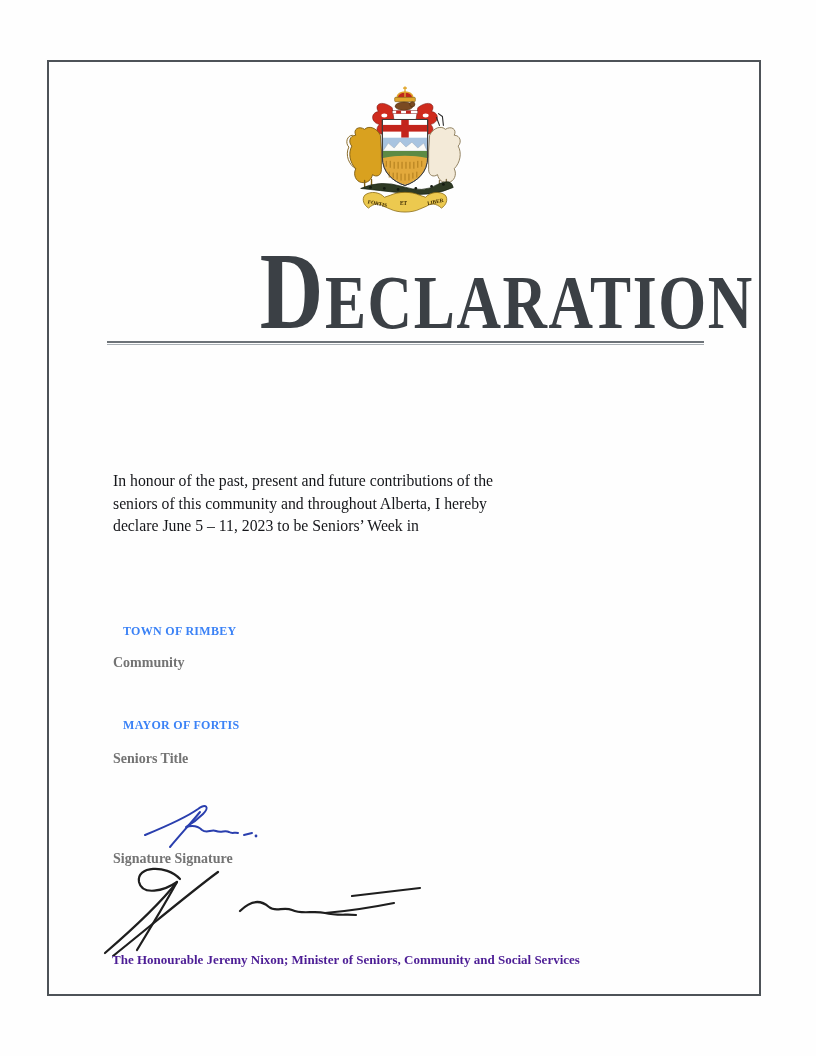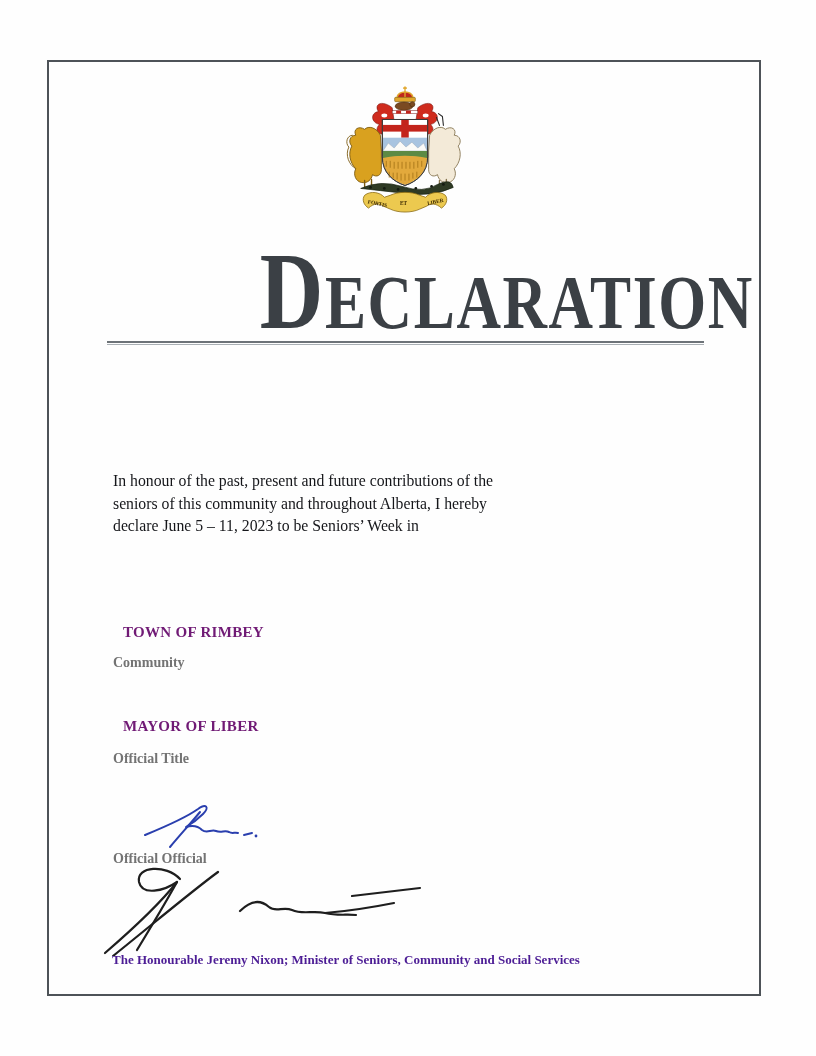--- a/index.html
+++ b/index.html
@@ -21,21 +21,21 @@
   .divider{
     position:absolute;left:107px;top:341px;width:597px;height:4px;
     border-top:2px solid #6d7378;border-bottom:1px solid #aab0b5;box-sizing:border-box;
   }
   .body-text{
     position:absolute;left:113px;top:469px;width:520px;
     font-size:17.5px;line-height:22.5px;color:#15161a;
     transform:scaleX(0.9);transform-origin:left top;
   }
   .field-value{
-    position:absolute;font-size:15px;font-weight:700;color:#701a75;
+    position:absolute;font-size:12px;font-weight:700;color:#3b82f6;
     letter-spacing:0.3px;white-space:nowrap;
   }
   .field-label{
     position:absolute;font-size:14px;font-weight:700;color:#737373;white-space:nowrap;
   }
   .community-value{left:123px;top:624px;}
   .community-label{left:113px;top:655px;}
   .title-value{left:123px;top:718px;}
   .title-label{left:113px;top:751px;}
   .signature-label{left:113px;top:851px;}
@@ -119,33 +119,33 @@
 
   <div class="body-text">
     <div>In honour of the past, present and future contributions of the</div>
     <div>seniors of this community and throughout Alberta, I hereby</div>
     <div>declare June 5 – 11, 2023 to be Seniors’ Week in</div>
   </div>
 
   <div class="field-value community-value">TOWN OF RIMBEY</div>
   <div class="field-label community-label">Community</div>
 
-  <div class="field-value title-value">MAYOR OF LIBER</div>
-  <div class="field-label title-label">Official Title</div>
+  <div class="field-value title-value">MAYOR OF FORTIS</div>
+  <div class="field-label title-label">Seniors Title</div>
 
   <svg class="blue-signature" viewBox="0 0 118 55" aria-hidden="true">
     <g fill="none" stroke="#2a3fae" stroke-width="2" stroke-linecap="round" stroke-linejoin="round">
       <path d="M3,38 C20,31 42,22 56,12 C64,6 68,10 61,17 C55,23 49,27 44,30 C51,28 57,30 60,33 C65,37 69,32 74,34 C79,36 83,33 87,35 C90,37 93,35 96,36"></path>
       <path d="M58,15 C49,26 38,38 28,50"></path>
       <path d="M102,38 l8,-2"></path>
     </g>
     <circle cx="114" cy="39" r="1.4" fill="#2a3fae"></circle>
   </svg>
 
-  <div class="field-label signature-label">Official Official</div>
+  <div class="field-label signature-label">Signature Signature</div>
 
   <svg class="black-signature" viewBox="0 0 330 90" aria-hidden="true">
     <g fill="none" stroke="#1e1e1e" stroke-width="2.2" stroke-linecap="round" stroke-linejoin="round">
       <path d="M80,13 C66,-2 36,0 39,16 C42,30 64,25 77,16 C67,34 51,61 37,84"></path>
       <path d="M77,16 C58,40 27,68 5,87"></path>
       <path d="M13,90 C48,62 92,25 118,6"></path>
       <path d="M140,45 C151,34 161,34 169,41 C176,47 183,40 192,44 C203,49 213,44 225,47 C237,50 246,48 256,49"></path>
       <path d="M225,47 C250,45 274,41 294,37"></path>
       <path d="M252,30 L320,22"></path>
     </g>

